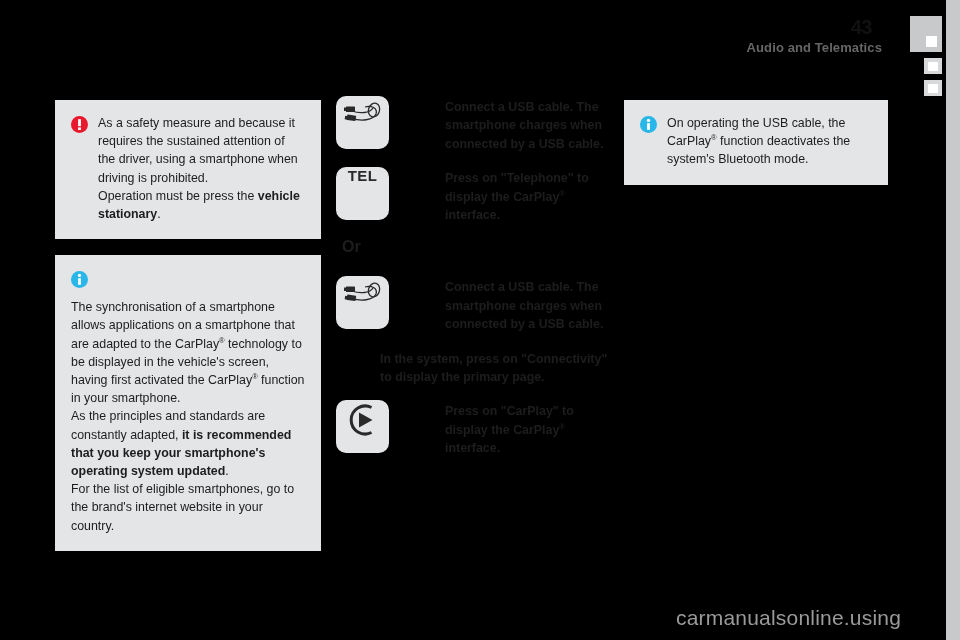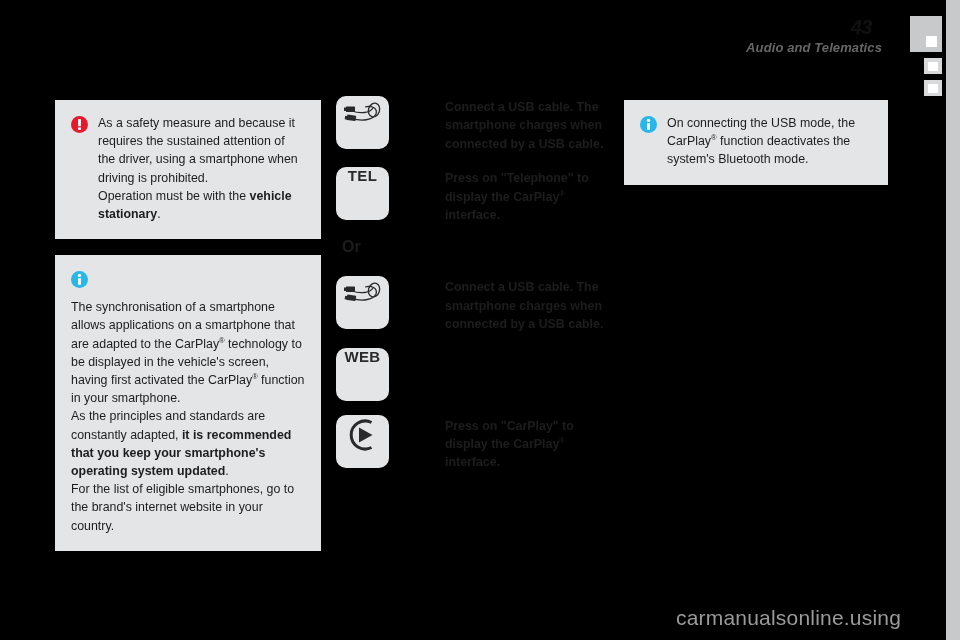--- a/index.html
+++ b/index.html
@@ -19,21 +19,20 @@
     width: 960px; height: 640px;
     background: #000000;
   }
 
   
   .header {
     position: absolute;
     left: 0; top: 0;
     width: 910px;
     height: 62px;
-    font-style: italic;
   }
   .page-number {
     position: absolute;
     right: 38px;
     top: 16px;
     font-size: 20px;
     font-weight: bold;
     color: #111111;
     letter-spacing: -0.5px;
   }
@@ -215,21 +214,21 @@
   <div class="col-left">
 
     <div class="callout">
       <svg class="icon-warning" viewBox="0 0 17 17">
         <circle cx="8.5" cy="8.5" r="8.5" fill="#e8192c"></circle>
         <rect x="7.1" y="3.2" width="2.8" height="7" fill="#ffffff"></rect>
         <rect x="7.1" y="11.4" width="2.8" height="2.6" fill="#ffffff"></rect>
       </svg>
       <div class="callout-body">
         <span>As a safety measure and because it requires the sustained attention of the driver, using a smartphone when driving is prohibited.</span><br>
-        <span>Operation must be with the </span><b>vehicle stationary</b><span>.</span>
+        <span>Operation must be press the </span><b>vehicle stationary</b><span>.</span>
       </div>
     </div>
 
     <div class="callout">
       <svg class="icon-info" viewBox="0 0 17 17">
         <circle cx="8.5" cy="8.5" r="8.5" fill="#29b6e8"></circle>
         <circle cx="8.5" cy="4.4" r="1.7" fill="#ffffff"></circle>
         <rect x="7.1" y="7.2" width="2.8" height="6.6" fill="#ffffff"></rect>
       </svg>
       <div class="callout-body">
@@ -286,23 +285,21 @@
             <rect x="1" y="11.5" width="3" height="3.5"></rect>
             <rect x="4" y="19" width="9" height="5.5" rx="0.6" transform="rotate(8 8 21)"></rect>
             <rect x="2" y="20" width="3" height="3.5" transform="rotate(8 3 21)"></rect>
           </g>
         </svg>
       </div>
       <div class="step-text">Connect a USB cable. The smartphone charges when connected by a USB cable.</div>
     </div>
 
     <div class="step">
-      <div class="step-icon web">
-        <span>WEB</span>
-      </div>
+      <div class="step-text">In the system, press on "Connectivity" to display the primary page.</div>
     </div>
 
     <div class="step">
       <div class="step-icon">
         <svg width="40" height="40" viewBox="0 0 40 40">
           <path d="M28.5 7.5 A 14 14 0 1 0 28.5 32.5" fill="none" stroke="#2a2a2a" stroke-width="3"></path>
           <polygon points="16,12.5 29.5,20 16,27.5" fill="#2a2a2a"></polygon>
         </svg>
       </div>
       <div class="step-text">
@@ -313,20 +310,20 @@
   </div>
 
   <div class="col-right">
     <div class="callout">
       <svg class="icon-info" viewBox="0 0 17 17">
         <circle cx="8.5" cy="8.5" r="8.5" fill="#29b6e8"></circle>
         <circle cx="8.5" cy="4.4" r="1.7" fill="#ffffff"></circle>
         <rect x="7.1" y="7.2" width="2.8" height="6.6" fill="#ffffff"></rect>
       </svg>
       <div class="callout-body">
-        <span>On connecting the USB mode, the CarPlay</span><sup>®</sup><span> function deactivates the system's Bluetooth mode.</span>
+        <span>On operating the USB cable, the CarPlay</span><sup>®</sup><span> function deactivates the system's Bluetooth mode.</span>
       </div>
     </div>
   </div>
 
   <div class="watermark">carmanualsonline.using</div>
 
 </div>
 
 </body></html>

